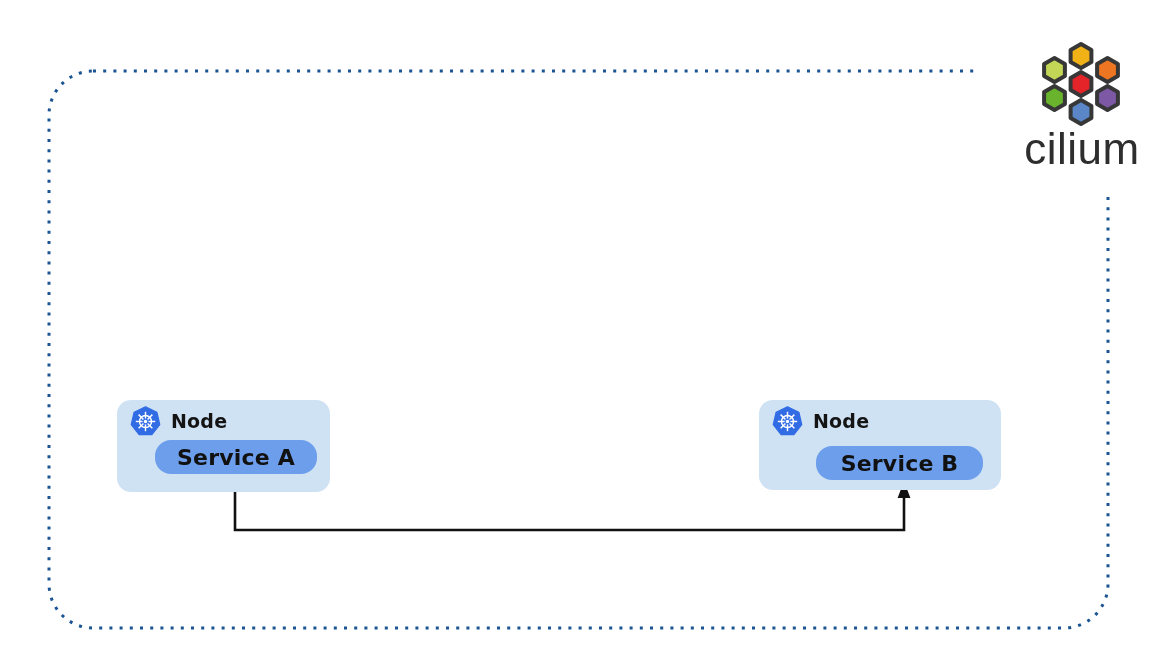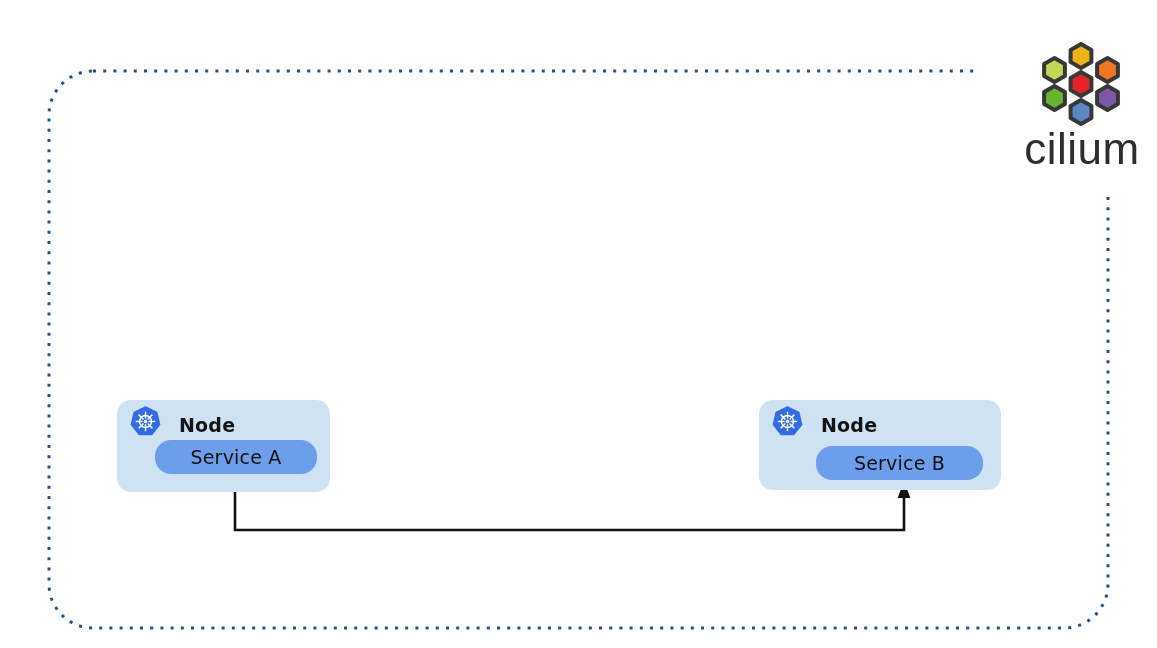--- a/index.html
+++ b/index.html
@@ -25,40 +25,40 @@
   
   .node {
     position: absolute;
     background: var(--node-bg, #cfe2f4);
     border-radius: 14px;
   }
   .node-a { left: 117px; top: 373px; width: 213px; height: 92px; }
   .node-b { left: 759px; top: 373px; width: 242px; height: 90px; }
   .node-header {
     display: flex;
-    align-items: flex-end;
-    gap: 18px;
+    align-items: center;
+    gap: 10px;
     padding: 5px 0 0 13px;
   }
   .k8s-icon { width: 31px; height: 31px; flex: 0 0 auto; }
   .node-label {
     font-size: 19px;
     font-weight: bold;
     color: var(--node-text, #141414);
     letter-spacing: 0.2px;
   }
   .service {
     position: absolute;
     background: var(--service-bg, #6d9eeb);
     border-radius: 16px;
     display: flex;
     align-items: center;
     justify-content: center;
-    font-size: 19px;
-    font-weight: normal;
+    font-size: 22px;
+    font-weight: bold;
     color: var(--service-text, #111111);
     letter-spacing: 0.2px;
   }
   .service-a { left: 38px; top: 40px; width: 162px; height: 34px; }
   .service-b { left: 57px; top: 46px; width: 167px; height: 34px; }
   
   .cilium-logo {
     position: absolute;
     left: 980px; top: 0;
     width: 177px; height: 166px;

